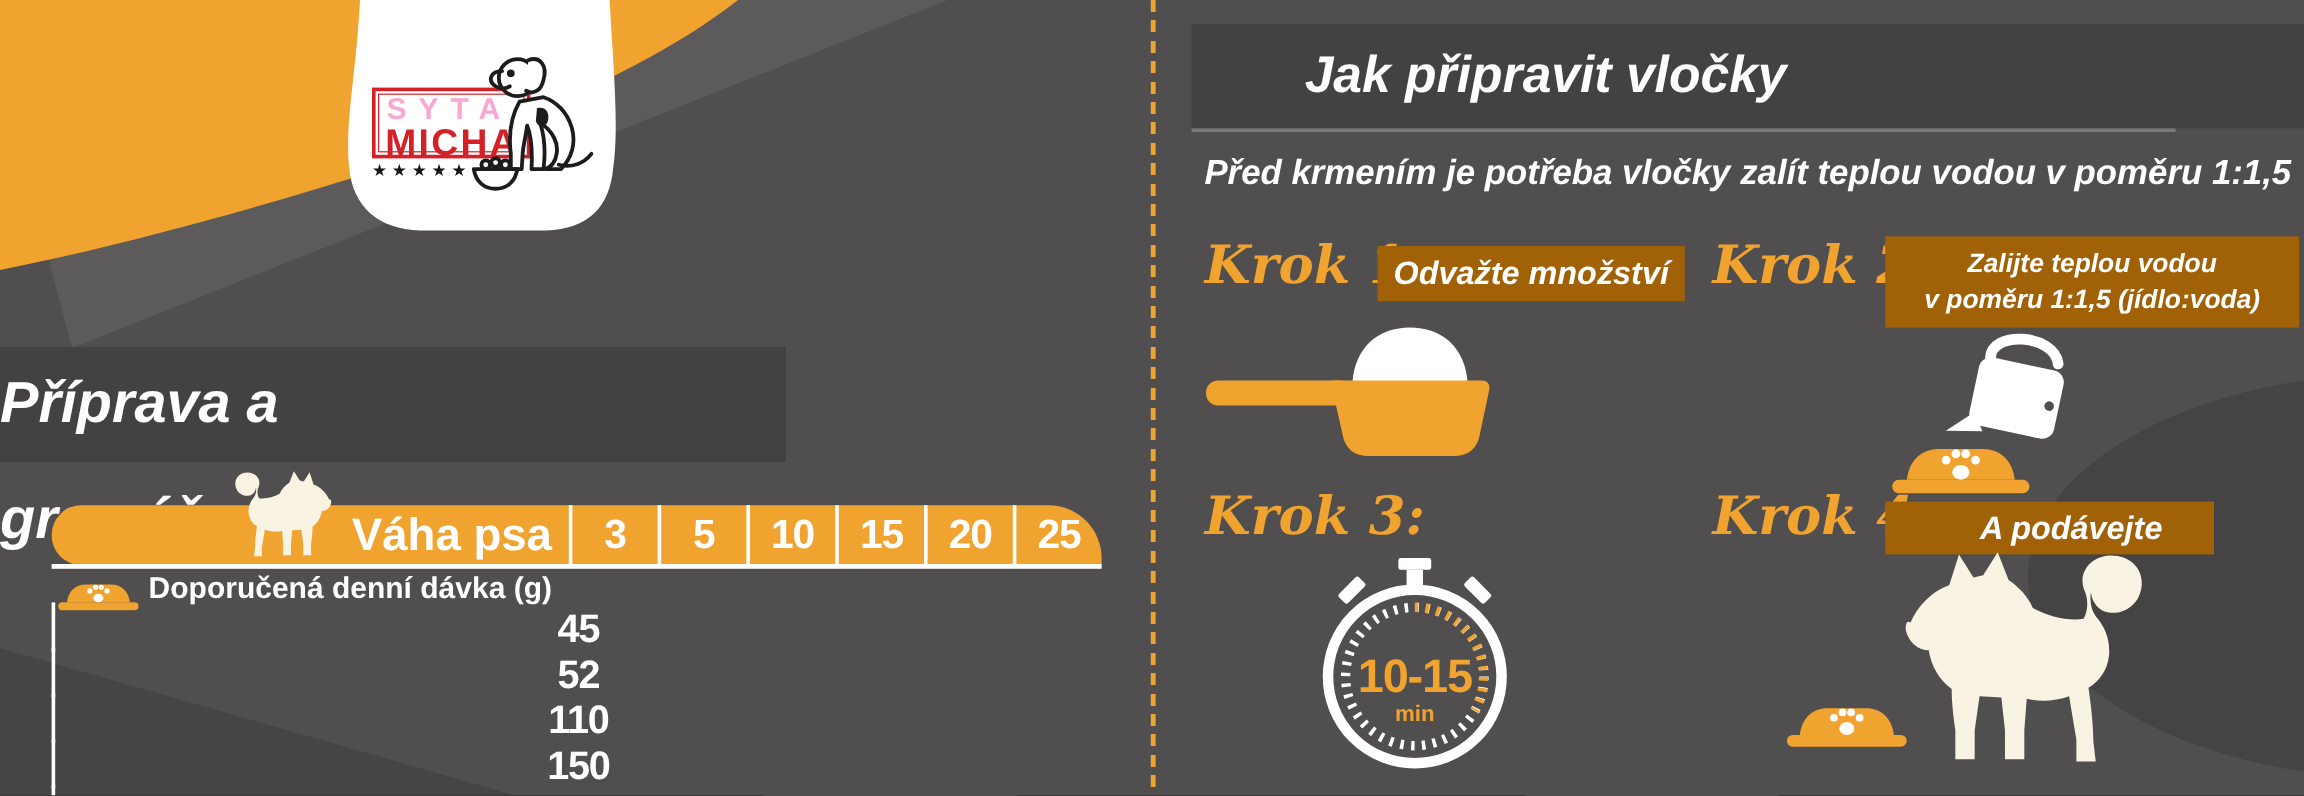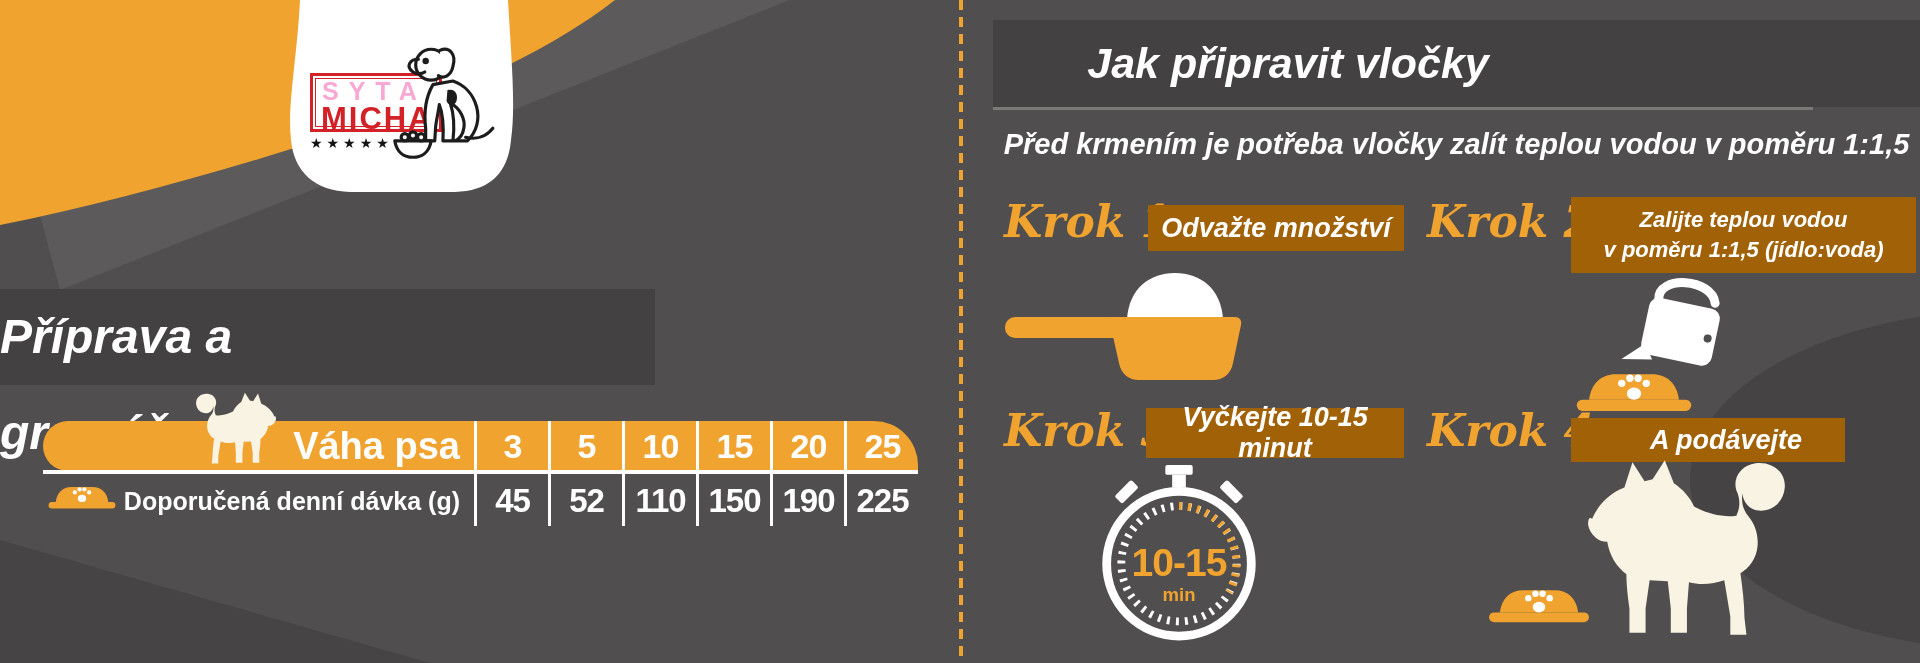--- a/index.html
+++ b/index.html
@@ -19,21 +19,21 @@
     background:repeating-linear-gradient(to bottom,#f1a32f 0 10px,transparent 10px 17px);}
 
   
   .left-title{position:absolute;left:0;top:289px;width:402px;height:96px;line-height:96px;
     color:#fff;font-size:48px;font-weight:bold;font-style:italic;z-index:2;}
 
   
   .tbl-head{position:absolute;left:43px;top:421px;width:875px;height:50px;background:#f1a32f;
     border-radius:26px 46px 0 26px;display:flex;z-index:2;}
   .tbl-sep{position:absolute;left:43px;top:470px;width:875px;height:4px;background:#fff;z-index:2;}
-  .tbl-row2{position:absolute;left:43px;top:476px;width:875px;height:50px;display:flex;z-index:2;}
+  .tbl-row2{position:absolute;left:43px;top:476px;width:875px;height:50px;display:flex;z-index:2;flex-direction:column;}
   .tbl-label{width:417px;display:flex;align-items:center;justify-content:flex-end;
     color:#fff;font-weight:bold;}
   .tbl-cell{flex:1;border-left:3px solid #fff;display:flex;align-items:center;justify-content:center;
     color:#fff;font-weight:bold;letter-spacing:-1px;}
   .tbl-head .tbl-cell{font-size:34px;}
   .tbl-row2 .tbl-cell{font-size:33px;border-left:3px solid #fff;margin-top:-3px;padding-top:3px;height:53px;box-sizing:border-box;}
   .vaha{font-size:38px;padding-right:14px;}
   .dose-label{font-size:25px;padding-right:14px;}
 
   
@@ -169,21 +169,20 @@
   <div class="right-sub">Před krmením je potřeba vločky zalít teplou vodou v poměru 1:1,5</div>
 
   <div class="krok" style="left:1004px;top:196px;">Krok 1:</div>
   <div class="stepbox" id="box1">Odvažte množství</div>
 
   <div class="krok" style="left:1427px;top:196px;">Krok 2:</div>
   <div class="stepbox" id="box2">Zalijte teplou vodou
 v poměru 1:1,5 (jídlo:voda)</div>
 
   <div class="krok" style="left:1004px;top:405px;">Krok 3:</div>
-  <div class="stepbox" id="box3">Vyčkejte 10-15 minut</div>
 
   <div class="krok" style="left:1427px;top:405px;">Krok 4:</div>
   <div class="stepbox" id="box4">A podávejte</div>
 
   <svg class="scoop" width="240" height="120" viewBox="0 0 240 120">
     <path d="M124,57 C126,27 146,11 172,11 C198,11 218,27 220,57 Z" fill="#ffffff"></path>
     <rect x="2" y="55" width="122" height="21" rx="10" fill="#f1a32f"></rect>
     <path d="M108,55 L232,55 C237,55 239,59 238,63 L230,101 C228,112 220,118 210,118 L136,118
              C126,118 118,112 116,101 L107,61 Z" fill="#f1a32f"></path>
   </svg>

